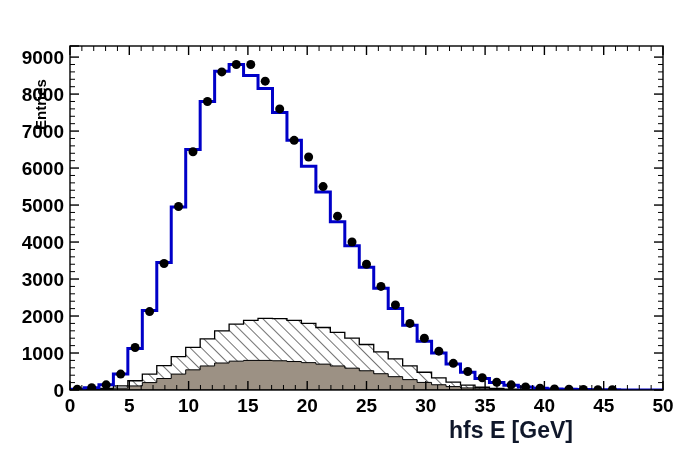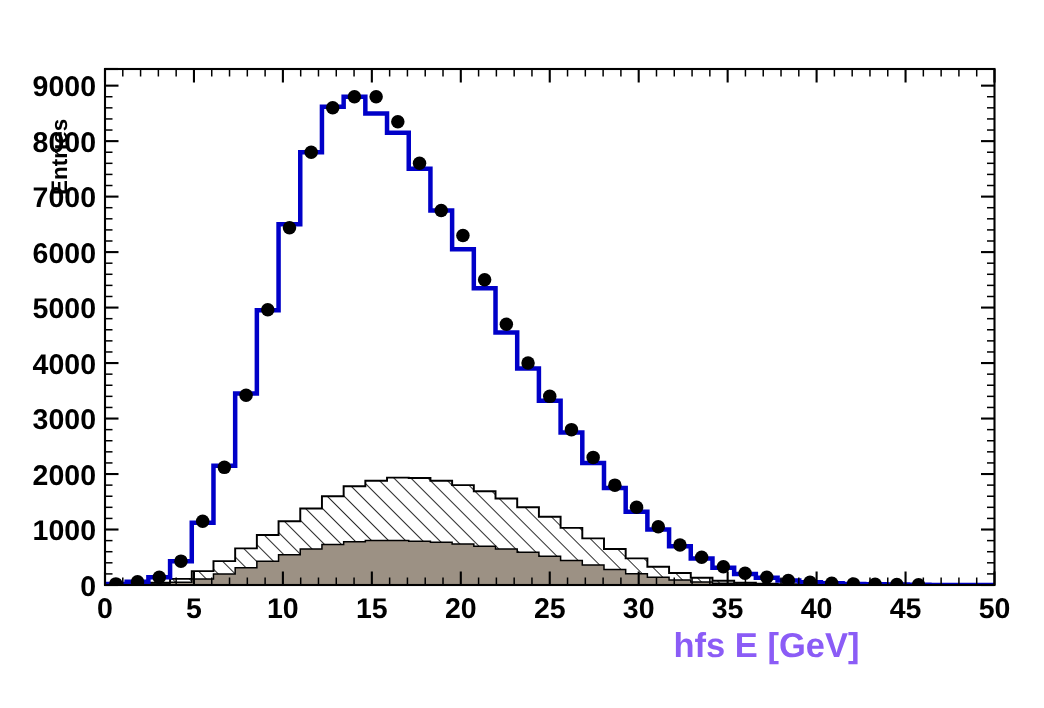--- a/index.html
+++ b/index.html
@@ -14,21 +14,21 @@
     transform:rotate(-90deg);
     transform-origin:center center;
     font-size:15px;font-weight:bold;color:#000;
     text-align:center;
     white-space:nowrap;
     pointer-events:none;
   }
   .xaxis-title{
     position:absolute;
     left:449px; top:417px;
-    font-size:23px;font-weight:bold;color:#8b5cf6;
+    font-size:23px;font-weight:bold;color:#0f172a;
     white-space:nowrap;
   }
 </style>
 </head>
 <body>
 
 <div id="root">
 
   <svg id="plot-svg" width="696" height="472">
     <defs>

